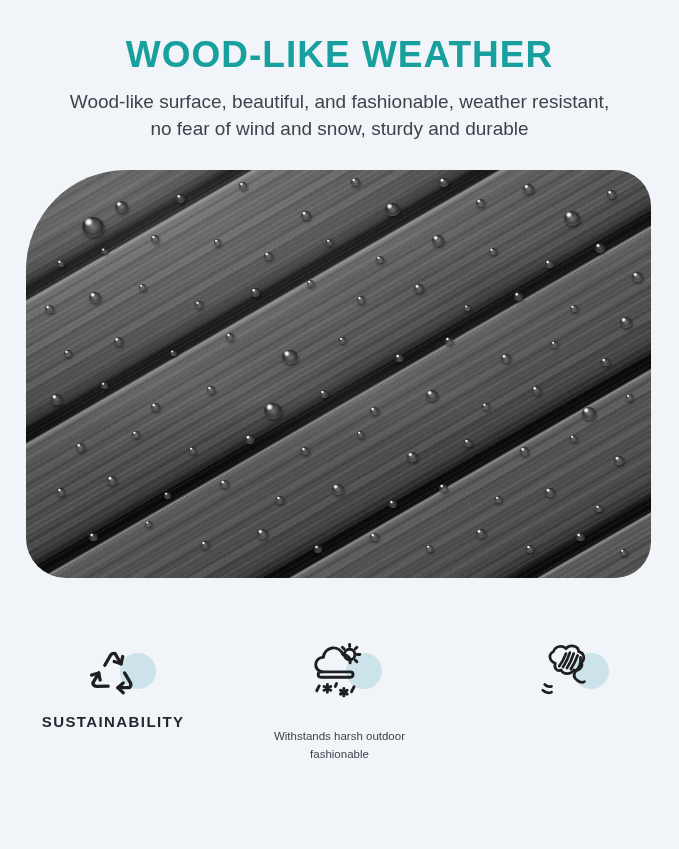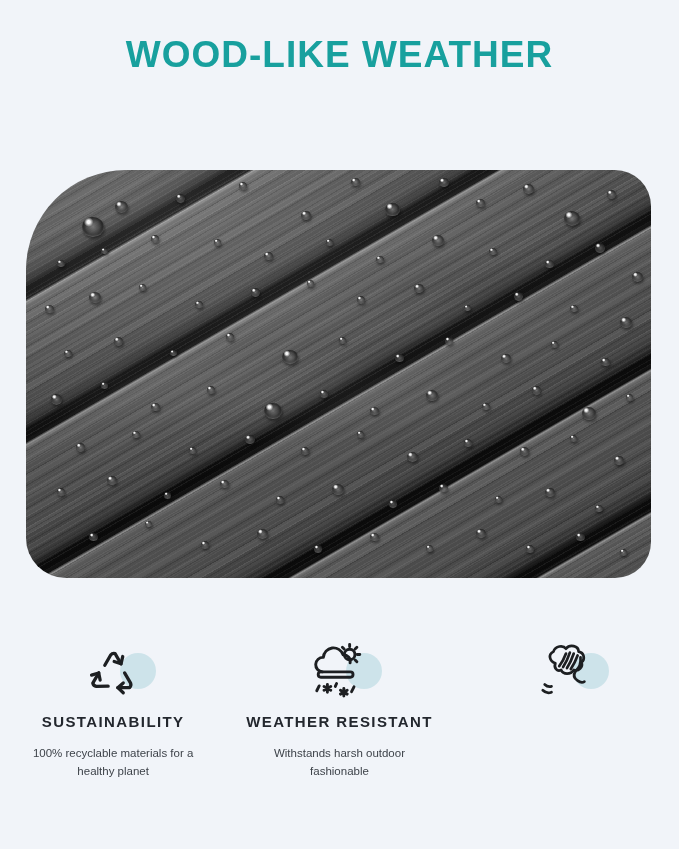--- a/index.html
+++ b/index.html
@@ -100,20 +100,22 @@
     line-height:1.6;
     color:var(--text-color);
     max-width:175px;
   }
 </style>
 </head>
 <body>
 
 <div class="header">
   <h1 class="page-title">WOOD-LIKE WEATHER</h1>
+  <p class="page-subtitle">Wood-like surface, beautiful, and fashionable, weather resistant,
+no fear of wind and snow, sturdy and durable</p>
 </div>
 
 <div class="hero" title="Dark gray wood-plastic composite decking planks laid diagonally, covered with water droplets">
     <div class="droplet" style="left: 9%; top: 11.5%; width: 22px; height: 20.24px;"></div>
     <div class="droplet" style="left: 14.2%; top: 7.5%; width: 13px; height: 11.96px;"></div>
     <div class="droplet" style="left: 24%; top: 6%; width: 9px; height: 8.28px;"></div>
     <div class="droplet" style="left: 34%; top: 3%; width: 8px; height: 7.36px;"></div>
     <div class="droplet" style="left: 44%; top: 10%; width: 10px; height: 9.2px;"></div>
     <div class="droplet" style="left: 52%; top: 2%; width: 9px; height: 8.28px;"></div>
     <div class="droplet" style="left: 57.5%; top: 8%; width: 15px; height: 13.8px;"></div>
@@ -218,39 +220,37 @@
           <path d="M45 34 L51.2 44.6 A4.5 4.5 0 0 1 50.2 49.3 L38 49.3"></path>
           <path d="M38 49.3 L43.6 44.4 M38 49.3 L43.6 54.6"></path>
         </g>
         <g transform="rotate(240 32.5 36)">
           <path d="M45 34 L51.2 44.6 A4.5 4.5 0 0 1 50.2 49.3 L38 49.3"></path>
           <path d="M38 49.3 L43.6 44.4 M38 49.3 L43.6 54.6"></path>
         </g>
       </svg>
     </div>
     <div class="feature-title">SUSTAINABILITY</div>
-    <div class="feature-desc">100% recyclable materials for a healthy planet</div>
   </div>
 
   <div class="feature">
     <div class="icon-wrap">
       <span class="icon-circle"></span>
       <svg width="66" height="58" viewBox="0 0 66 60" fill="none" stroke="#1d1f22" stroke-width="3" stroke-linecap="round" stroke-linejoin="round">
         <circle cx="44" cy="15" r="5.5"></circle>
         <path d="M44 4.5 L44 7 M51.5 7.5 L49.7 9.3 M54.5 15 L51.8 15 M51.5 22.5 L49.7 20.7 M36.5 7.5 L38.3 9.3"></path>
         <path d="M16 33 a7.5 7.5 0 0 1 .8 -15 a10.5 10.5 0 0 1 20.4 -2.8 a7 7 0 0 1 7.3 8.3"></path>
         <rect x="11.5" y="33" width="36" height="5.5" rx="2.75"></rect>
         <path d="M12.5 47.5 L10 52.5"></path>
         <path d="M21 46 L21 54 M17.5 48 L24.5 52 M17.5 52 L24.5 48"></path>
         <path d="M30.5 45 L29.2 48"></path>
         <path d="M38 50 L38 58 M34.5 52 L41.5 56 M34.5 56 L41.5 52"></path>
         <path d="M48.5 48.5 L46 53.5"></path>
       </svg>
     </div>
-    <div class="feature-title">WEATHER RESISTANT</div>
     <div class="feature-desc">Withstands harsh outdoor fashionable</div>
   </div>
 
   <div class="feature">
     <div class="icon-wrap">
       <span class="icon-circle"></span>
       <svg width="66" height="58" viewBox="0 0 66 60" fill="none" stroke="#1d1f22" stroke-width="2.8" stroke-linecap="round" stroke-linejoin="round">
         <path d="M22 24 C16 22 14 15 20 12 C22 6 30 5 33 9 C37 4 46 6 46 12 C52 13 53 20 49 23 C51 28 46 33 41 31 C38 36 30 36 28 31 C24 33 20 29 22 24 Z"></path>
         <path d="M33 14 Q30 22 26 27"></path>
         <path d="M37 13 Q34 22 30 28"></path>

